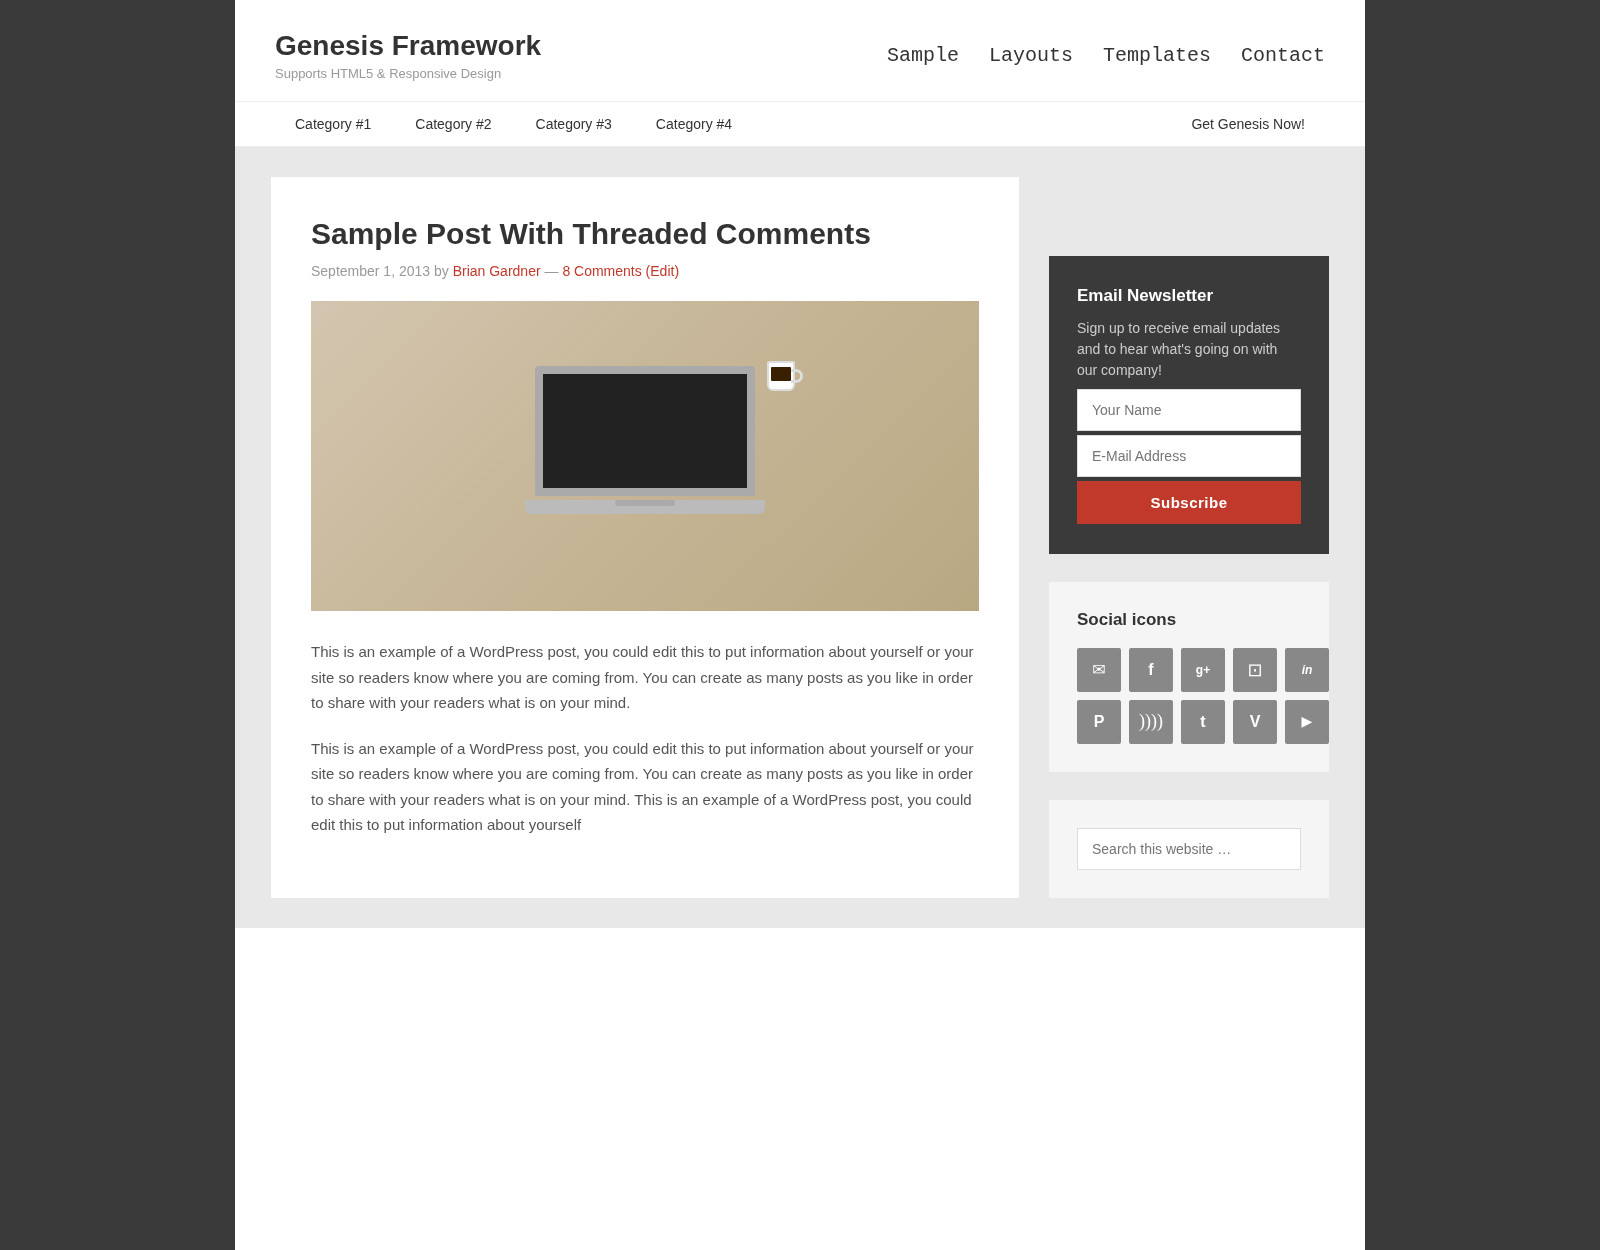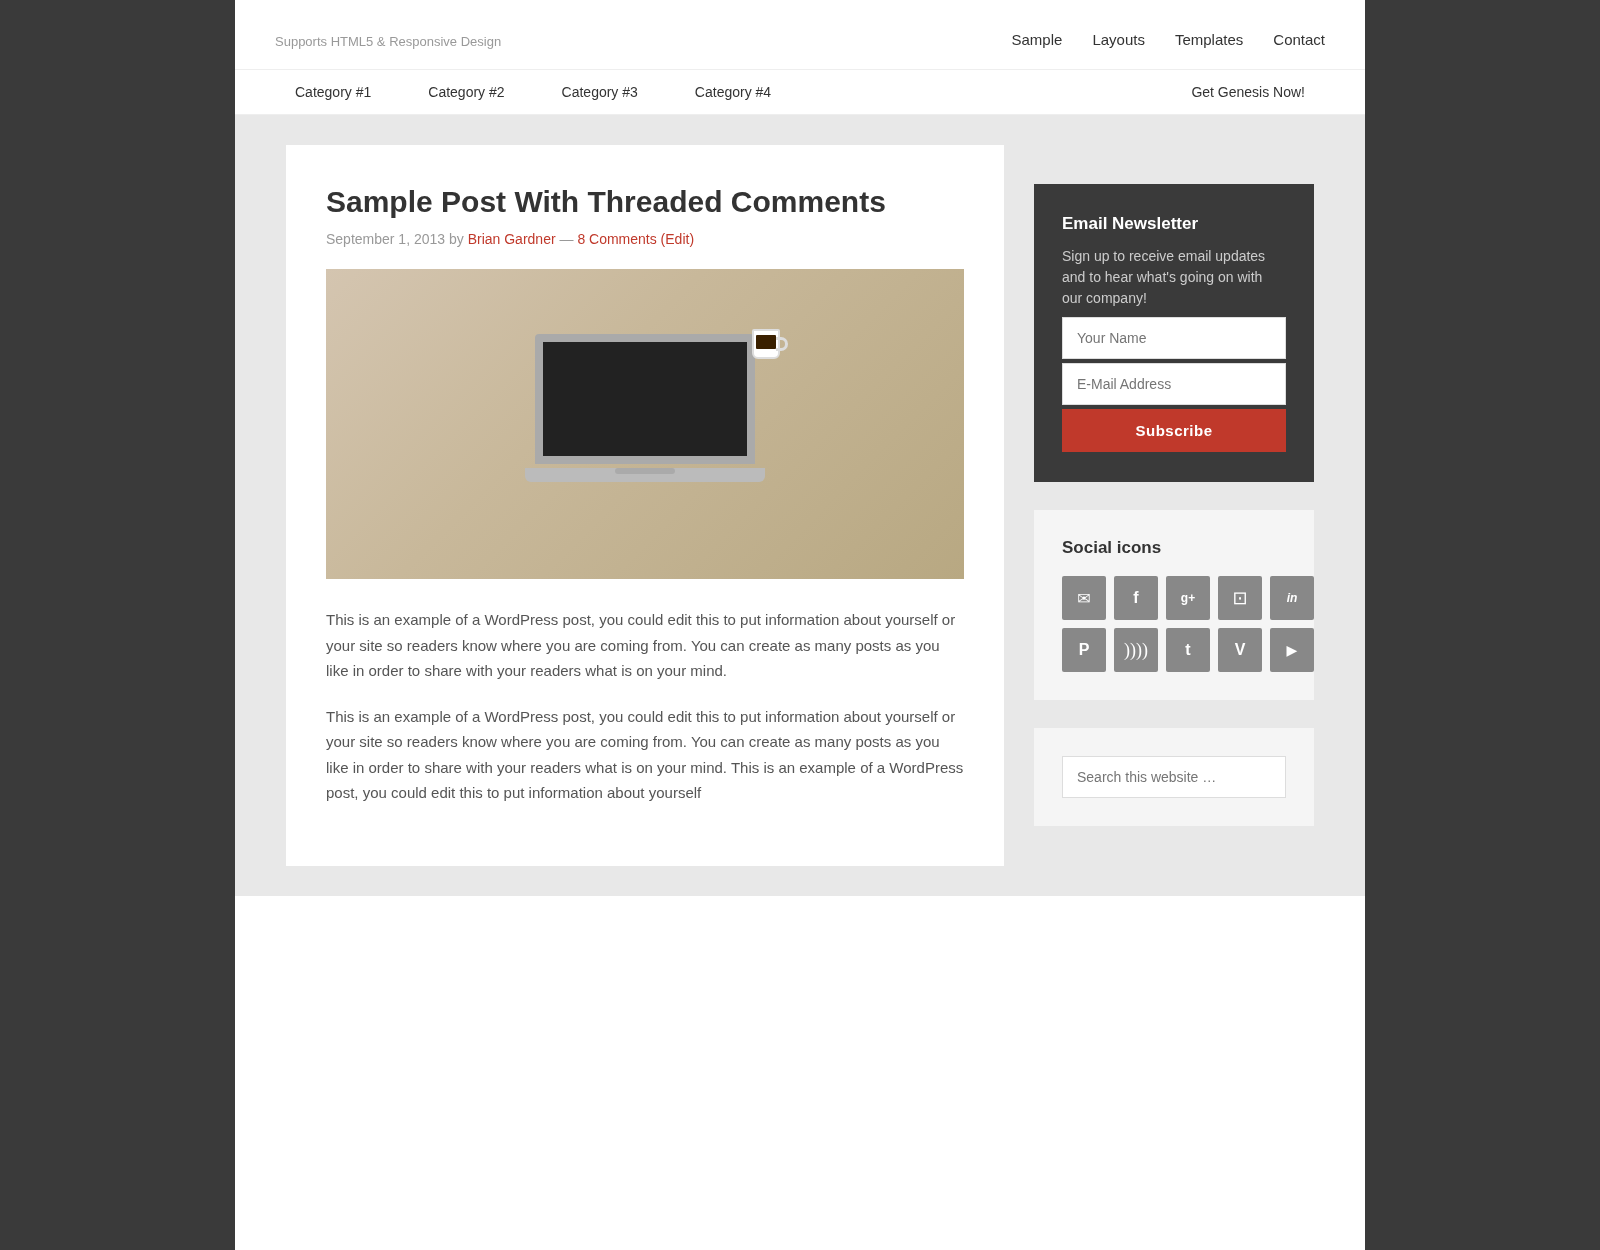--- a/index.html
+++ b/index.html
@@ -36,59 +36,59 @@
       margin-top: 4px;
     }
     .main-nav {
       display: flex;
       gap: 30px;
       align-items: center;
     }
     .main-nav a {
       text-decoration: none;
       color: #333;
-      font-family: Liberation Sans, sans-serif;
-      font-size: 15px;
+      font-family: Liberation Mono, monospace;
+      font-size: 20px;
     }
 
     
     .secondary-nav {
       display: flex;
       align-items: center;
       justify-content: space-between;
       padding: 0 40px;
       border-bottom: 1px solid #eee;
       background: #fff;
     }
     .secondary-nav-left {
       display: flex;
-      gap: 17px;
+      gap: 4px;
     }
     .secondary-nav a {
       text-decoration: none;
       color: #333;
       font-family: sans-serif;
       font-size: 14px;
       padding: 14px 20px;
       display: block;
     }
     .secondary-nav-right a {
       font-family: sans-serif;
       font-size: 14px;
       color: #333;
       text-decoration: none;
     }
 
     
     .content-wrapper {
       background: #e8e8e8;
-      padding: 30px 51px;
+      padding: 30px 36px;
       display: flex;
       gap: 30px;
-      align-items: center;
+      align-items: flex-end;
     }
 
     
     .main-content {
       flex: 1;
       background: #fff;
       padding: 40px 40px 40px 40px;
       min-height: 700px;
     }
     .post-title {
@@ -301,20 +301,21 @@
       outline: none;
     }
   </style>
 </head>
 <body>
 
 <div class="outer-wrapper">
 
   <header class="site-header">
     <div class="site-branding">
+      <div class="site-title">Genesis Framework</div>
       <div class="site-tagline">Supports HTML5 &amp; Responsive Design</div>
     </div>
     <nav class="main-nav">
       <a href="#">Sample</a>
       <a href="#">Layouts</a>
       <a href="#">Templates</a>
       <a href="#">Contact</a>
     </nav>
   </header>
 

